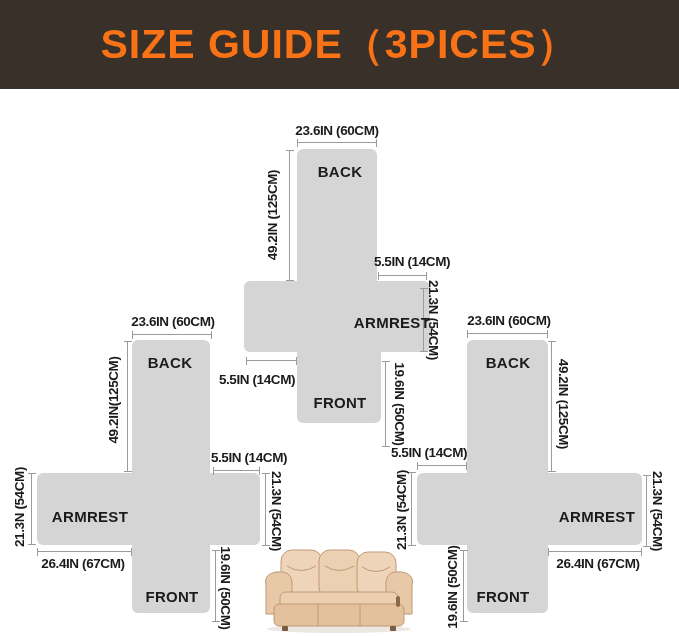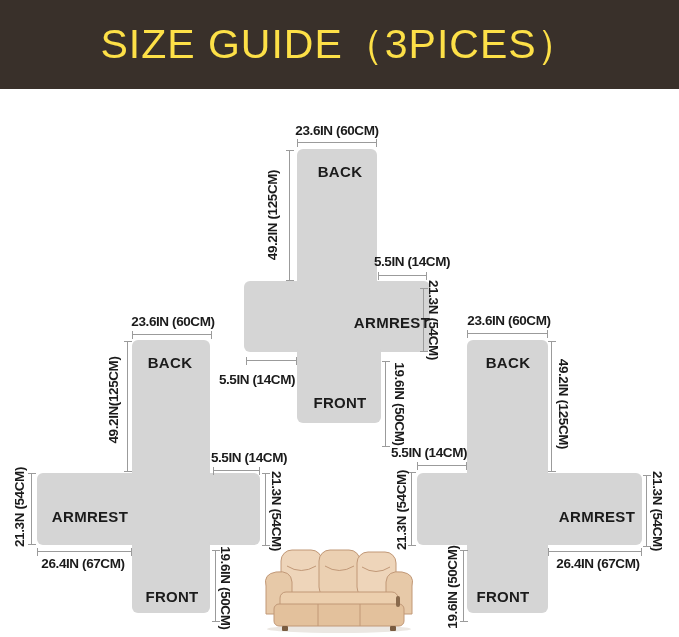--- a/index.html
+++ b/index.html
@@ -3,21 +3,21 @@
 <meta charset="utf-8">
 <style>
   * { margin:0; padding:0; box-sizing:border-box; }
   html,body { background:#ffffff; }
   .stage { position:relative; width:679px; height:637px; background:#ffffff; overflow:hidden;
            font-family:"Liberation Sans", sans-serif; }
 
   
   .banner { position:absolute; left:0; top:0; width:679px; height:89px; background:#39302a;
             display:flex; align-items:center; justify-content:center; }
-  .banner h1 { color:#fde047; font-size:41px; font-weight:400; letter-spacing:1px; white-space:nowrap; }
+  .banner h1 { color:#f97316; font-size:41px; font-weight:700; letter-spacing:1px; white-space:nowrap; }
 
   
   .slab { position:absolute; background:#d5d5d5; border-radius:6px; }
 
   
   .hline { position:absolute; height:0; border-top:1px solid #9b9b9b; }
   .hline::before,.hline::after { content:""; position:absolute; top:-4px; width:1px; height:8px; background:#9b9b9b; }
   .hline::before{ left:0; } .hline::after{ right:0; }
   .vline { position:absolute; width:0; border-left:1px solid #9b9b9b; }
   .vline::before,.vline::after { content:""; position:absolute; left:-4px; height:1px; width:8px; background:#9b9b9b; }

